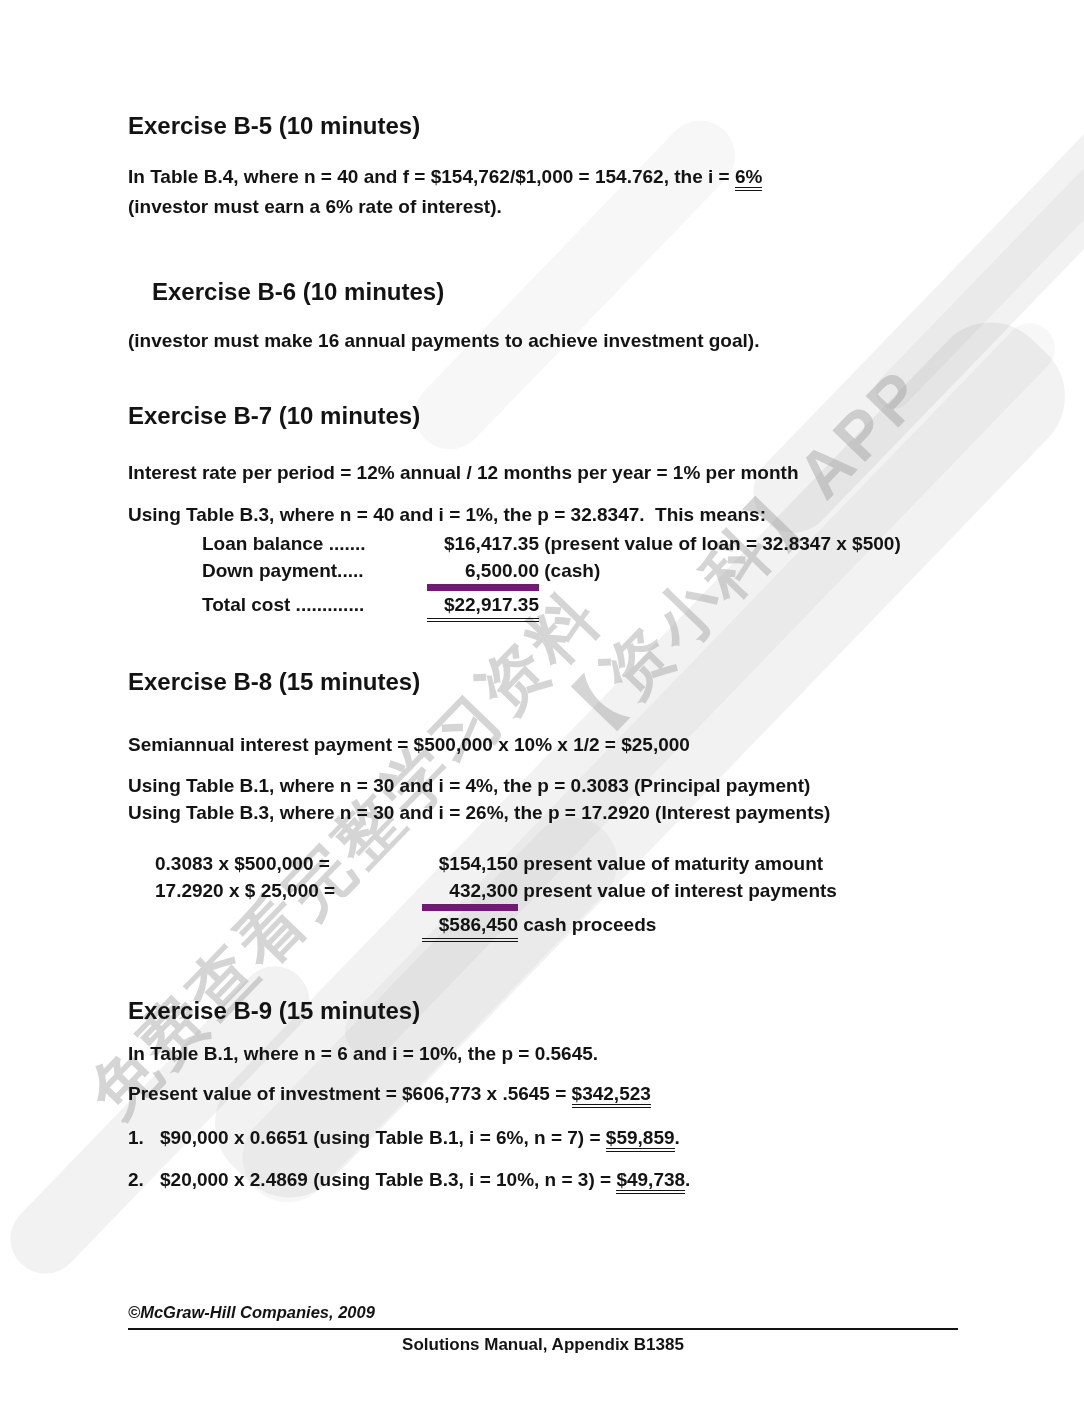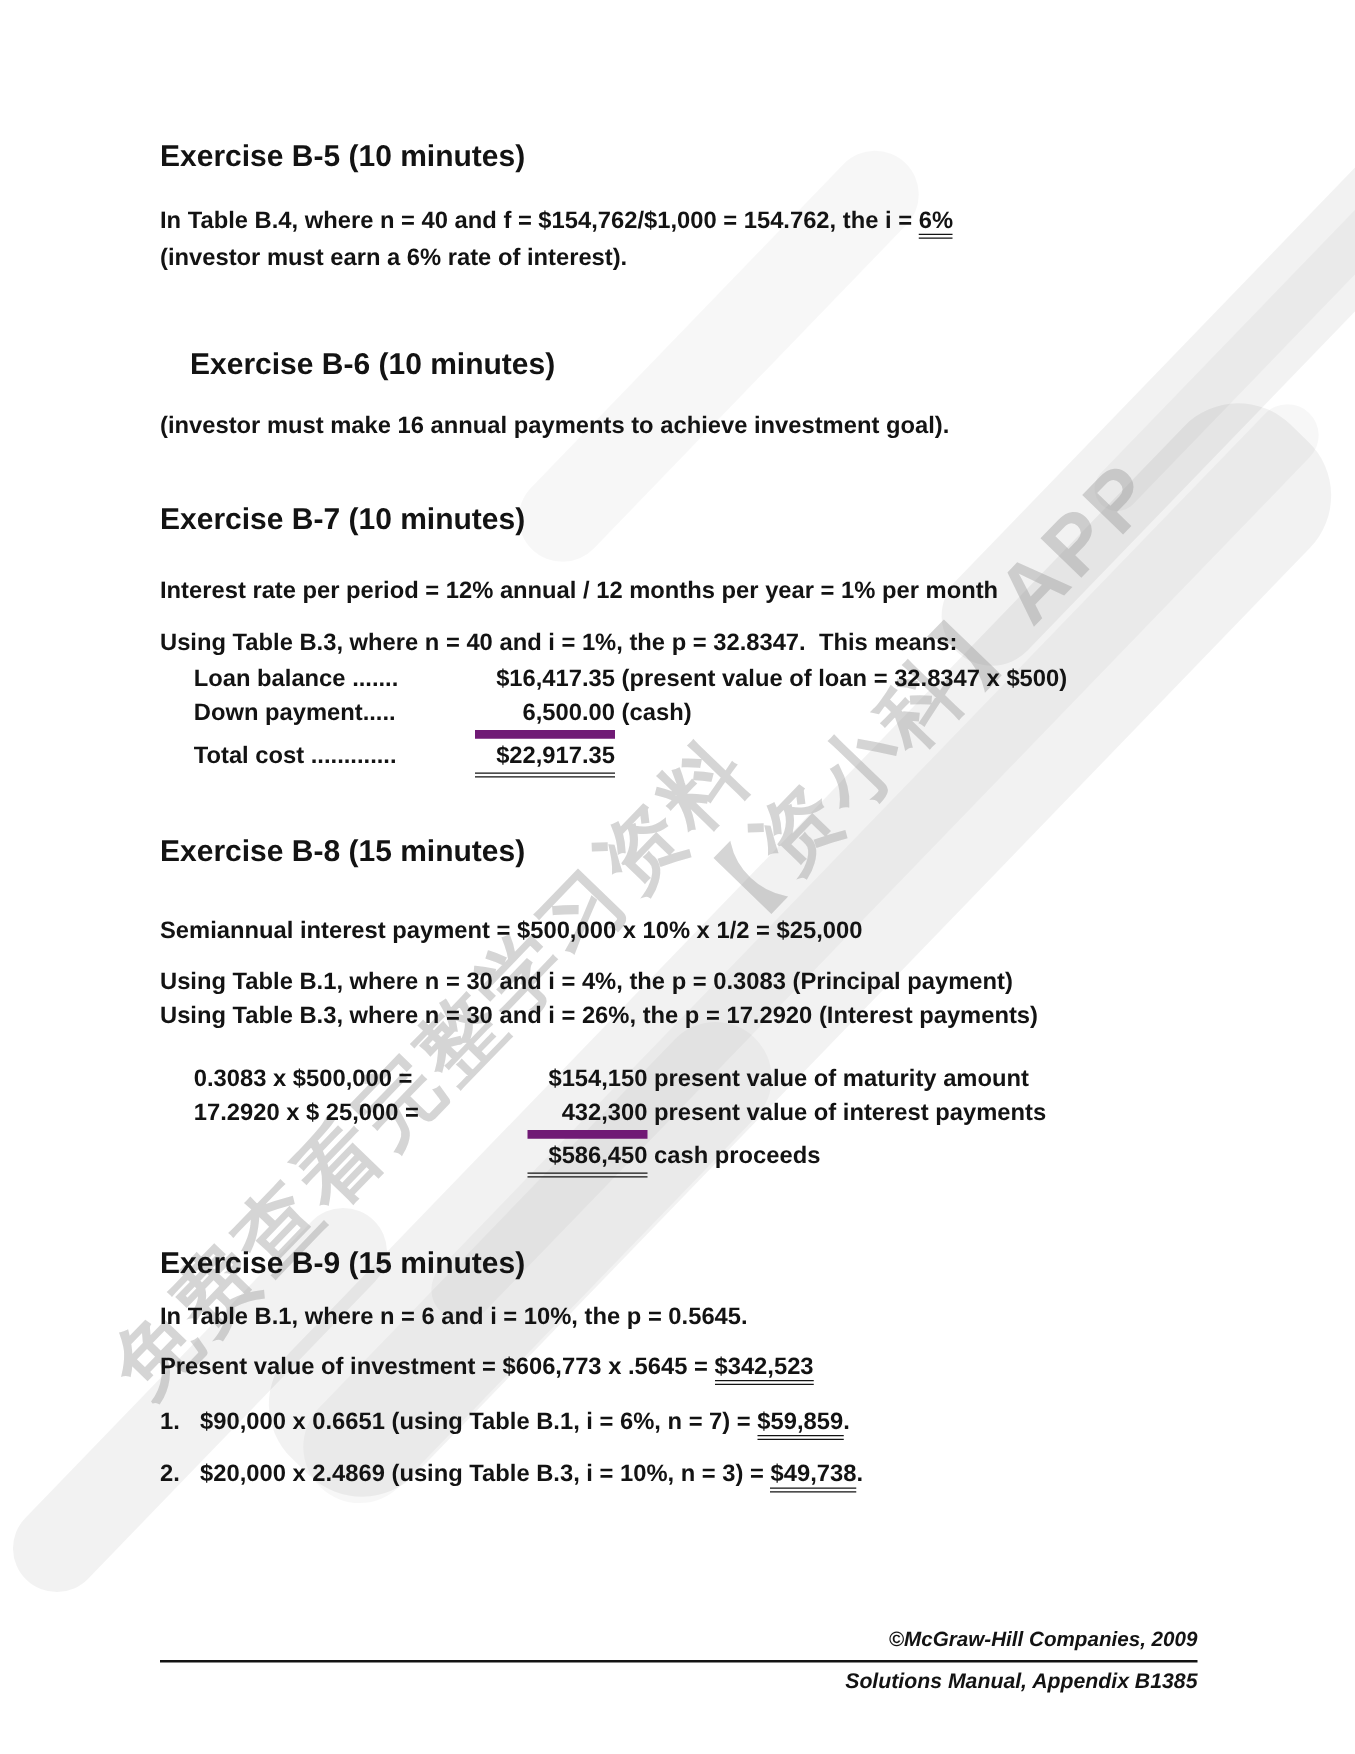--- a/index.html
+++ b/index.html
@@ -33,42 +33,42 @@
   .t{white-space:pre;}
   .h{font-size:24px;line-height:24px;white-space:pre;}
   .h-b5{margin-top:114px;}
   .p-b5{margin-top:24px;}
   .h-b6{margin-top:58px;margin-left:24px;}
   .p-b6{margin-top:22px;}
   .h-b7{margin-top:48px;}
   .p-b7a{margin-top:30px;}
   .p-b7b{margin-top:12px;}
   .moneytable{margin-left:27px;line-height:27px;}
-  .lbl{display:inline-block;width:225px;white-space:pre;}
+  .lbl{display:inline-block;width:225px;white-space:pre;margin-left:47px;}
   .amt7{display:inline-block;width:112px;text-align:right;white-space:pre;}
   .h-b8{margin-top:48px;}
   .p-b8a{margin-top:36px;}
   .p-b8b{margin-top:12px;line-height:27px;}
   .calc{margin-left:27px;margin-top:24px;line-height:27px;}
   .expr{display:inline-block;width:225px;text-align:left;white-space:pre;}
   .amt8{display:inline-block;width:96px;margin-left:42px;text-align:right;white-space:pre;}
   .h-b9{margin-top:57px;}
   .p-b9a{margin-top:16px;}
   .p-b9b{margin-top:10px;}
   .h-b10{margin-top:50px;}
   .item{margin-top:12px;}
   .item.first{margin-top:14px;}
   .num{display:inline-block;width:32px;white-space:pre;}
   .u1{border-bottom:7px solid #701a75;}
   .u2{border-bottom:4px double #131313;}
   
   .footer{position:absolute;left:128px;width:830px;top:1302px;z-index:2;}
-  .copyright{text-align:right;font-style:italic;font-size:16.5px;line-height:20px;white-space:pre;}
+  .copyright{font-style:italic;font-size:16.5px;line-height:20px;white-space:pre;}
   .rule{border:none;border-top:2px solid #131313;margin:6px 0 0 0;}
-  .footrow{display:flex;justify-content:flex-end;margin-top:5px;font-style:italic;font-size:17px;white-space:pre;}
+  .footrow{display:flex;justify-content:center;margin-top:5px;font-size:17px;white-space:pre;}
 </style>
 </head>
 <body>
 
 <div class="page">
 
   <div class="streak" style="left:65px;  top:690px;  width:1150px; height:140px;"></div>
   <div class="streak light" style="left:200px; top:665px;  width:1000px; height:50px;"></div>
   <div class="streak" style="left:680px; top:280px;  width:560px;  height:80px;"></div>
   <div class="streak light" style="left:820px; top:242px;  width:400px;  height:36px;"></div>

